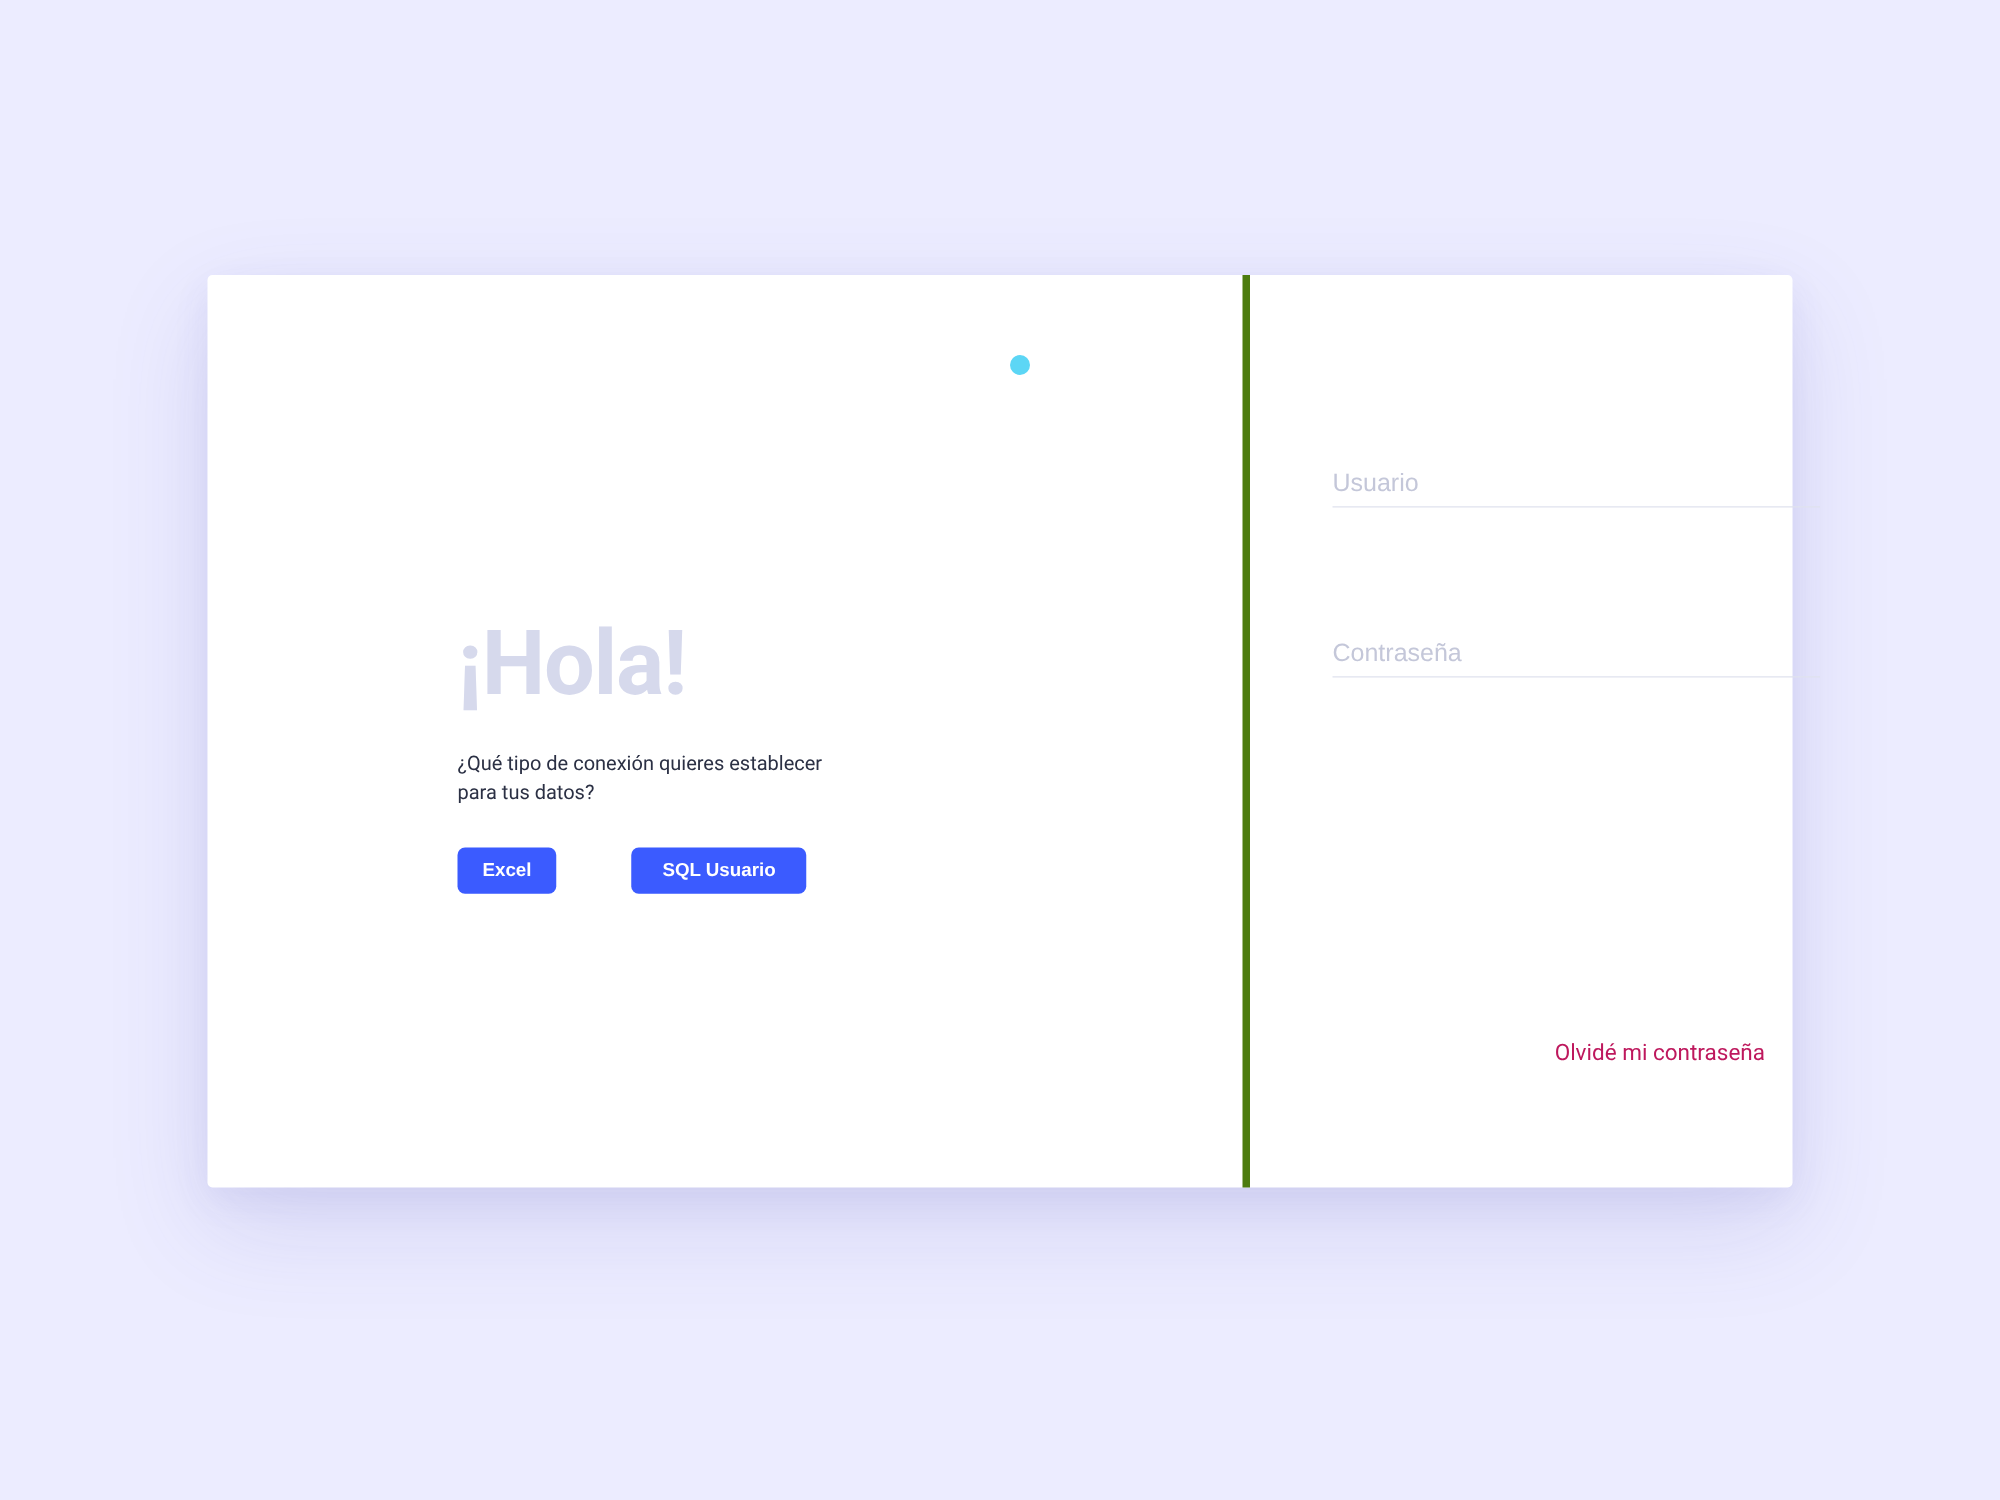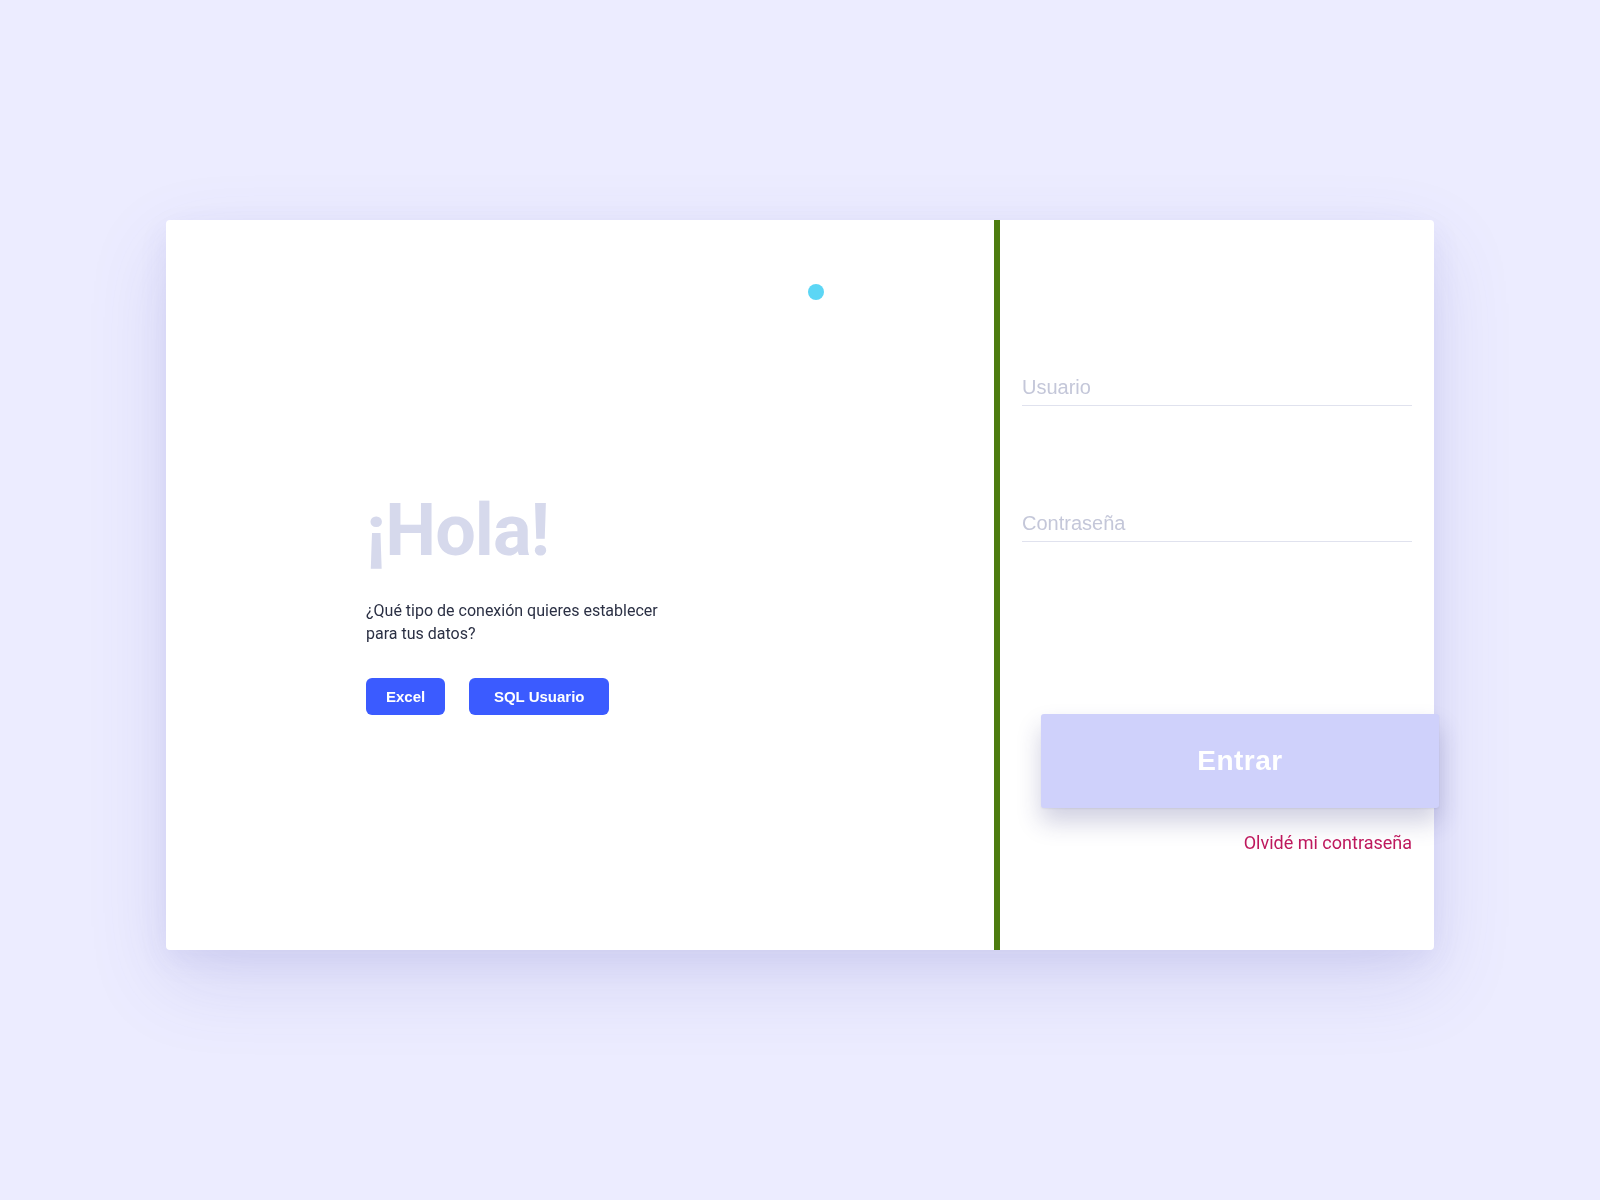--- a/index.html
+++ b/index.html
@@ -67,21 +67,21 @@
       font-size: 16px;
       font-weight: 400;
       color: #2B3044;
       line-height: 1.45;
       margin-bottom: 33px;
       max-width: 300px;
     }
 
     .button-row {
       display: flex;
-      gap: 24px;
+      gap: 60px;
     }
 
     .pill-button {
       background: #3B5BFF;
       color: #FFFFFF;
       border: none;
       border-radius: 6px;
       font-size: 15px;
       font-weight: 600;
       padding: 10px 20px;
@@ -106,20 +106,21 @@
 
     .field-input {
       width: 100%;
       border: none;
       border-bottom: 1px solid #E0E2EE;
       padding: 6px 0;
       font-size: 20px;
       color: #2B3044;
       background: transparent;
       outline: none;
+      margin-left: 44px;
     }
 
     .field-input::placeholder {
       color: #C4C7D9;
       font-weight: 400;
     }
 
     .enter-button {
       position: absolute;
       top: 494px;
@@ -166,18 +167,17 @@
   </div>
 
   <div class="right-panel">
     <div class="field">
       <input type="text" class="field-input" placeholder="Usuario" style="">
     </div>
     <div class="field">
       <input type="password" class="field-input" placeholder="Contraseña" style="">
     </div>
 
-    <button class="enter-button">Entrar</button>
 
     <a class="forgot-link">Olvidé mi contraseña</a>
   </div>
 
 </div>
 
 </body></html>

